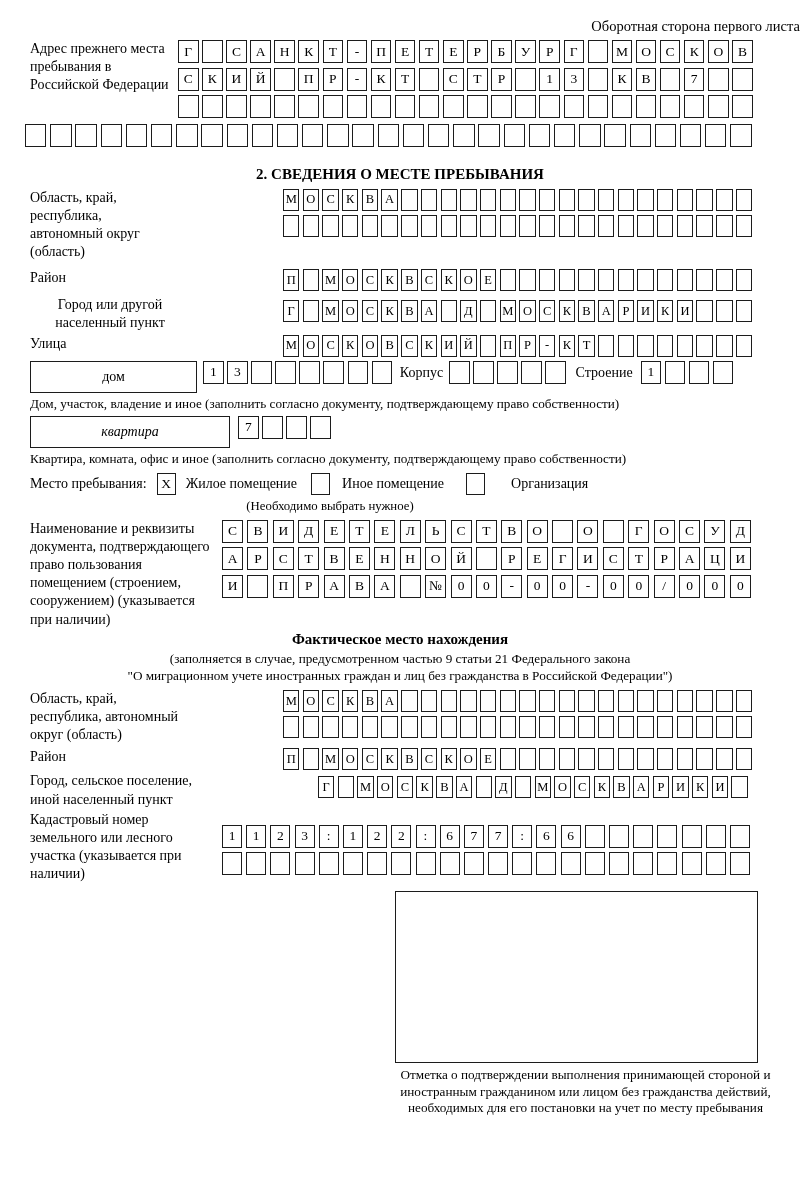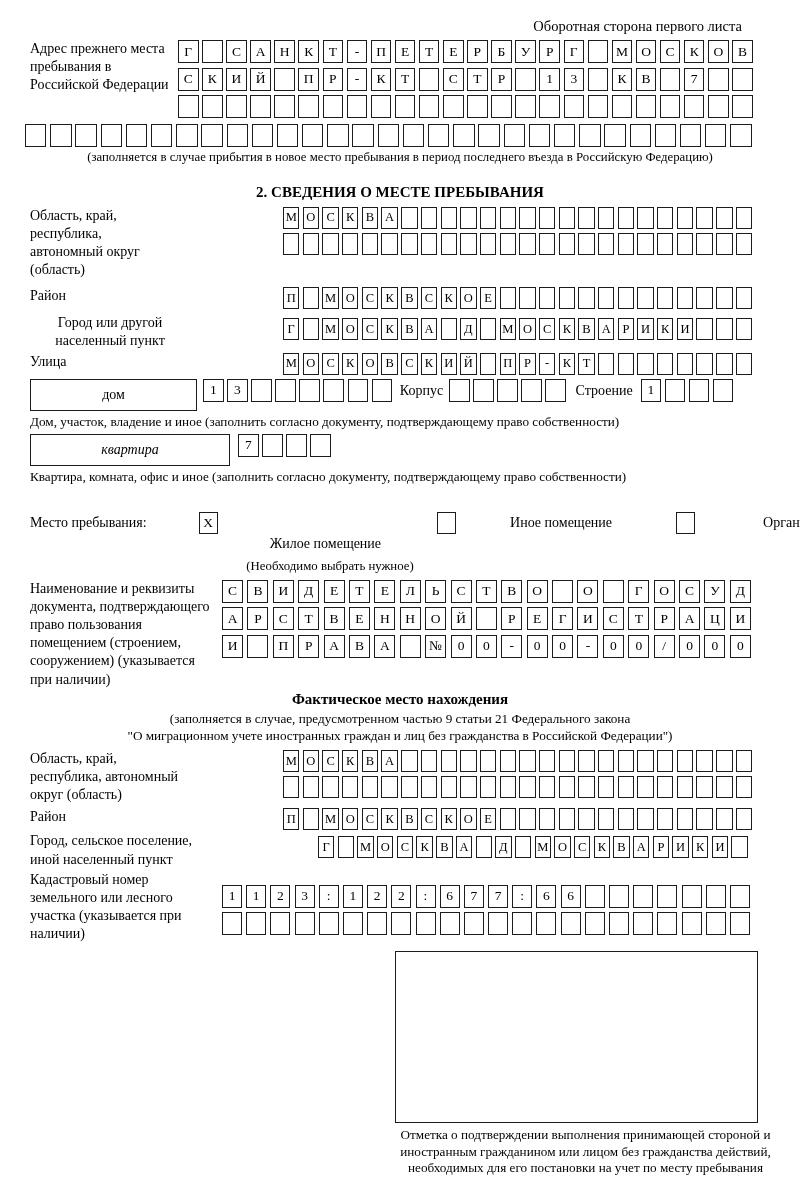--- a/index.html
+++ b/index.html
@@ -1,21 +1,21 @@
 <!DOCTYPE html>
 <html><head>
 <meta charset="utf-8">
 <style>
   html,body { margin:0; padding:0; background:#fff; }
   .page {
     position:relative; width:800px; height:1180px; background:#fff; color:#000;
     font-family:"Liberation Serif","DejaVu Serif",serif; overflow:hidden; box-sizing:border-box;
     padding:18px 0 0 0;
   }
-  .hdr { text-align:right; padding-right:58px; font-size:14.5px; }
+  .hdr { text-align:right; font-size:14.5px; }
 
   .fieldrow { display:flex; align-items:flex-start; margin-left:30px; }
   .lbl { font-size:14px; line-height:1.3; flex:none; box-sizing:border-box; padding-right:8px; }
   .rows > .box-row { margin-bottom:4.5px; }
 
   .box-row { display:flex; flex-wrap:nowrap; }
   .cell {
     display:inline-flex; align-items:center; justify-content:center;
     border:1.6px solid #1c1c1c; box-sizing:border-box; flex:none;
     font-size:13.5px; line-height:1; background:#fff;
@@ -159,21 +159,20 @@
       <span class="cell"></span>
       <span class="cell"></span>
       <span class="cell"></span>
       <span class="cell"></span>
       <span class="cell"></span>
       <span class="cell"></span>
       <span class="cell"></span>
       <span class="cell"></span>
       <span class="cell"></span>
     </div>
-  <div class="caption-c">(заполняется в случае прибытия в новое место пребывания в период последнего въезда в Российскую Федерацию)</div>
 
   <div class="sec-title">2. СВЕДЕНИЯ О МЕСТЕ ПРЕБЫВАНИЯ</div>
 
   <div class="fieldrow mt6">
     <div class="lbl" style="width:253px;"><span style="display:inline-block;width:130px;">Область, край, республика, автономный округ (область)</span></div>
     <div class="rows">
       <div class="box-row g-s2">
           <span class="cell">М</span>
           <span class="cell">О</span>
           <span class="cell">С</span>
@@ -352,24 +351,24 @@
     <div class="widebox" style="width:200px;font-style:italic;">квартира</div>
     <div class="box-row g-dom" style="margin-left:8px;">
         <span class="cell">7</span>
         <span class="cell"></span>
         <span class="cell"></span>
         <span class="cell"></span>
       </div>
   </div>
   <div class="caption-l">Квартира, комната, офис и иное (заполнить согласно документу, подтверждающему право собственности)</div>
 
-  <div class="fieldrow mt5" style="align-items:center;gap:42px;">
+  <div class="fieldrow mt5" style="align-items:center;">
     <div class="inline-lbl">Место пребывания:</div>
     <span class="chk" style="margin-left:10px;">X</span>
-    <div class="inline-lbl" style="margin-left:10px;margin-top:42px;">Жилое помещение</div>
+    <div class="inline-lbl" style="margin-left:10px;">Жилое помещение</div>
     <span class="chk" style="margin-left:14px;"></span>
     <div class="inline-lbl" style="margin-left:12px;">Иное помещение</div>
     <span class="chk" style="margin-left:22px;"></span>
     <div class="inline-lbl" style="margin-left:26px;">Организация</div>
   </div>
   <div class="caption-c" style="width:660px;">(Необходимо выбрать нужное)</div>
 
   <div class="fieldrow mt6">
     <div class="lbl" style="width:192px;">Наименование и реквизиты документа, подтверждающего право пользования помещением (строением, сооружением) (указывается при наличии)</div>
     <div class="rows">

